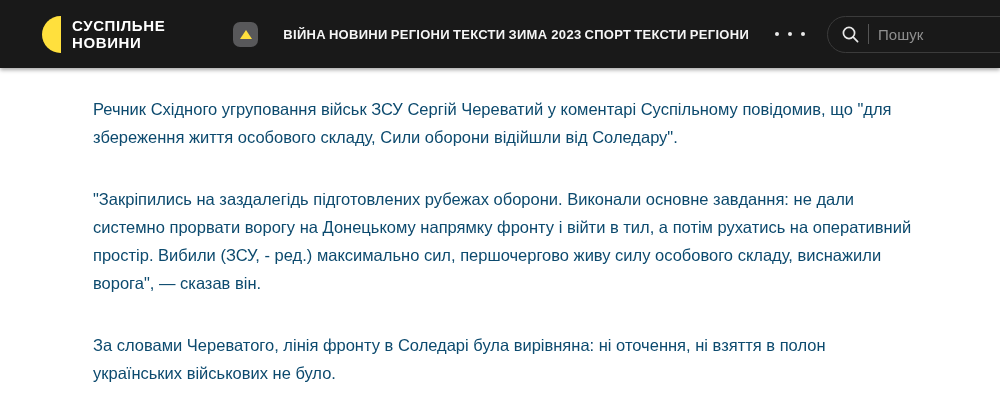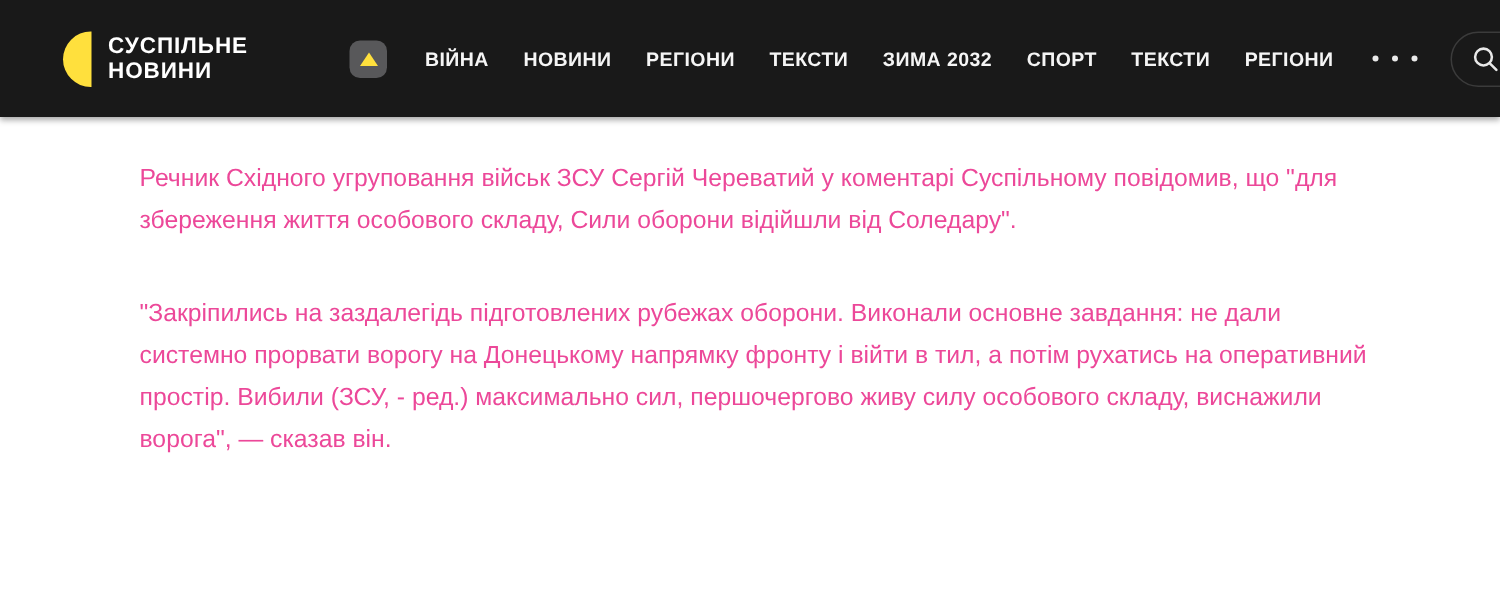--- a/index.html
+++ b/index.html
@@ -7,21 +7,21 @@
   body {
     font-family: "Liberation Sans", sans-serif;
     background: #ffffff;
     overflow: hidden;
   }
 
   
   .header {
     position: relative;
     width: 100%;
-    height: 78px;
+    height: 68px;
     background: #191919;
     display: flex;
     align-items: center;
     box-shadow: 0 2px 4px rgba(0,0,0,0.35);
   }
   .logo {
     display: flex;
     align-items: center;
     margin-left: 42px;
     cursor: pointer;
@@ -55,21 +55,21 @@
   }
   .triangle-glyph {
     width: 0; height: 0;
     border-left: 6px solid transparent;
     border-right: 6px solid transparent;
     border-bottom: 9px solid #FFE03D;
   }
   .nav {
     display: flex;
     align-items: center;
-    gap: 23px;
+    gap: 3px;
     margin-left: 25px;
   }
   .nav-item {
     color: #f5f5f5;
     font-weight: bold;
     font-size: 13px;
     letter-spacing: 0.3px;
     white-space: nowrap;
     cursor: pointer;
   }
@@ -115,21 +115,21 @@
   }
   .search-input::placeholder { color: #8f8f8f; opacity: 1; }
 
   
   .article {
     width: 820px;
     margin-left: 93px;
     margin-top: 27px;
   }
   .article p {
-    color: #ec4899;
+    color: #0c4a6e;
     font-size: 16.5px;
     line-height: 28px;
     margin-bottom: 34px;
   }
 </style>
 </head>
 <body>
 
 <header class="header">
   <div class="logo">
@@ -142,21 +142,21 @@
 
   <div class="triangle-btn">
     <span class="triangle-glyph"></span>
   </div>
 
   <nav class="nav">
     <span class="nav-item">ВІЙНА</span>
     <span class="nav-item">НОВИНИ</span>
     <span class="nav-item">РЕГІОНИ</span>
     <span class="nav-item">ТЕКСТИ</span>
-    <span class="nav-item">ЗИМА 2032</span>
+    <span class="nav-item">ЗИМА 2023</span>
     <span class="nav-item">СПОРТ</span>
     <span class="nav-item">ТЕКСТИ</span>
     <span class="nav-item">РЕГІОНИ</span>
   </nav>
 
   <div class="more-dots" title="...">
     <i></i>
     <i></i>
     <i></i>
   </div>
@@ -169,13 +169,14 @@
       </svg>
     </span>
     <span class="search-divider"></span>
     <input class="search-input" type="text" placeholder="Пошук" style="">
   </div>
 </header>
 
 <main class="article">
   <p>Речник Східного угруповання військ ЗСУ Сергій Череватий у коментарі Суспільному повідомив, що "для збереження життя особового складу, Сили оборони відійшли від Соледару".</p>
   <p>"Закріпились на заздалегідь підготовлених рубежах оборони. Виконали основне завдання: не дали системно прорвати ворогу на Донецькому напрямку фронту і війти в тил, а потім рухатись на оперативний простір. Вибили (ЗСУ, - ред.) максимально сил, першочергово живу силу особового складу, виснажили ворога", — сказав він.</p>
+  <p>За словами Череватого, лінія фронту в Соледарі була вирівняна: ні оточення, ні взяття в полон українських військових не було.</p>
 </main>
 
 </body></html>

